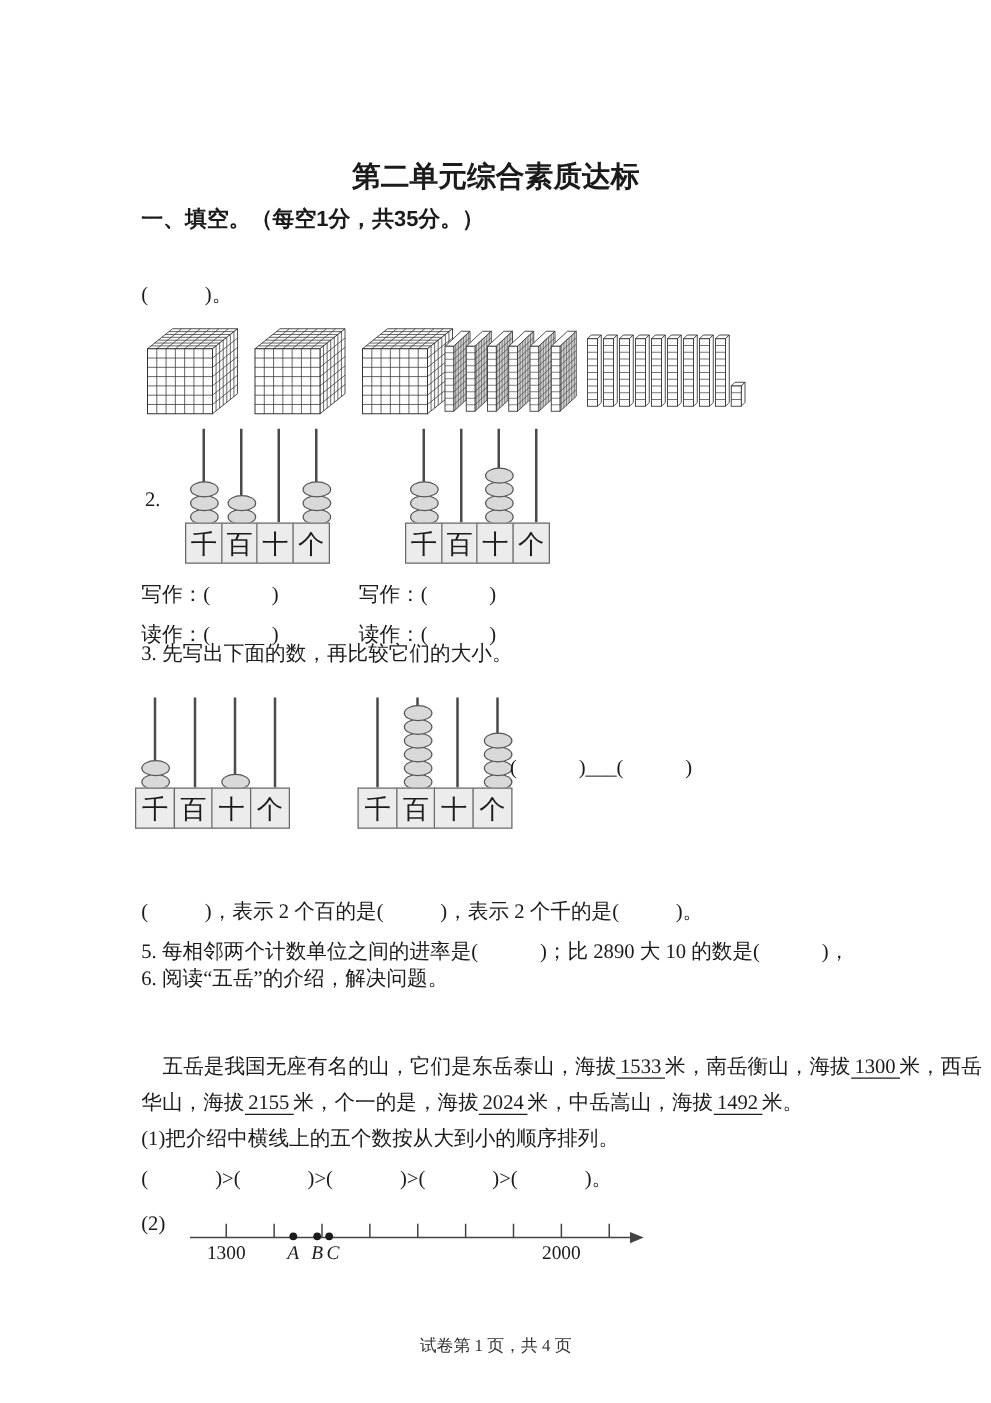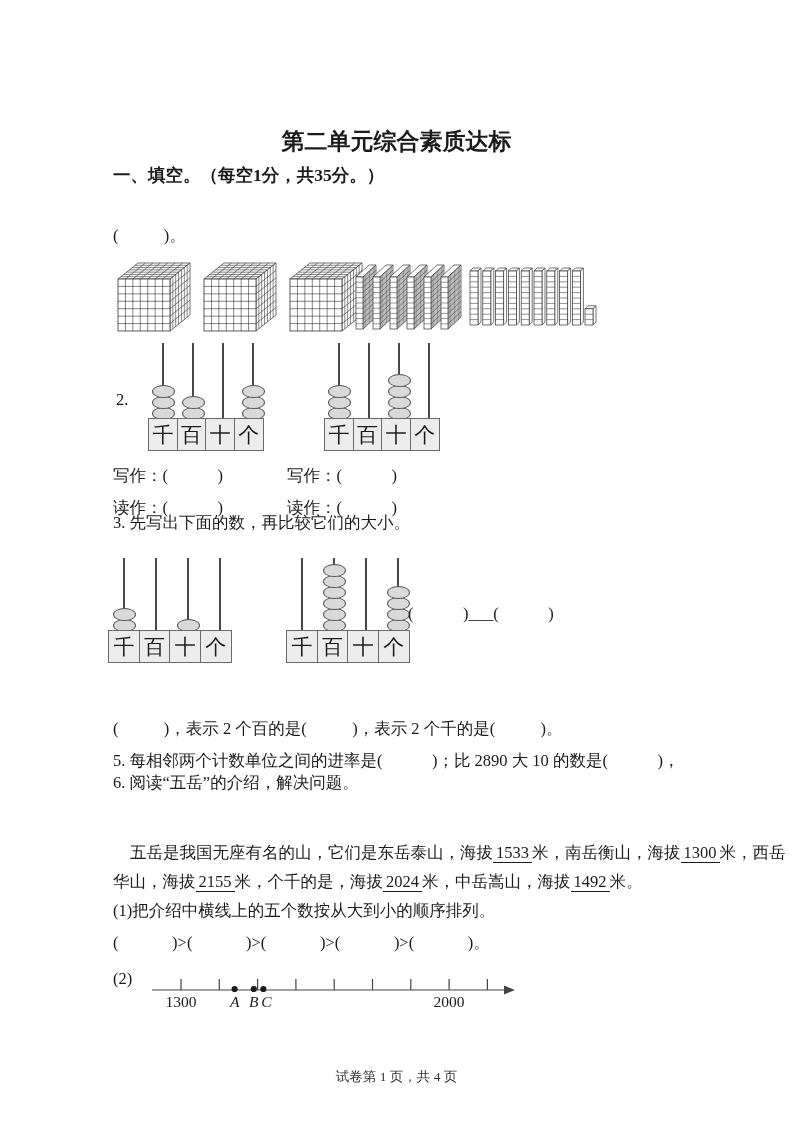--- a/index.html
+++ b/index.html
@@ -1,21 +1,21 @@
 <!DOCTYPE html>
 <html><head>
 <meta charset="utf-8">
 <style>
   html,body{margin:0;padding:0;background:#ffffff;}
   .page{position:relative;width:793px;height:1122px;background:#fff;overflow:hidden;
         font-family:"Liberation Serif","DejaVu Serif",serif;color:#1b1b1b;}
   .line{position:absolute;white-space:pre;font-size:16.5px;line-height:22px;}
   .title{position:absolute;left:0;right:0;text-align:center;font-size:23px;font-weight:bold;
          font-family:"Liberation Sans","DejaVu Sans",sans-serif;}
-  .bold{font-weight:bold;font-family:Liberation Serif, serif;font-size:17.5px;}
+  .bold{font-weight:bold;font-family:Liberation Sans, sans-serif;font-size:17.5px;}
   .u{border-bottom:1.3px solid #1b1b1b;padding:0 3px;}
   .footer{position:absolute;left:0;right:0;text-align:center;font-size:13.5px;color:#333;}
   .abacus{position:absolute;}
   .abacus .rod{position:absolute;top:0;width:2px;background:#4a4a4a;}
   .abacus .bead{position:absolute;width:23px;height:13px;border:1.3px solid #555;
                 border-radius:50%;background:#d9d9d9;box-sizing:border-box;}
   .abacus .boxes{position:absolute;left:0;bottom:0;display:flex;}
   .abacus .cell{box-sizing:border-box;border:1.4px solid #6a6a6a;background:#ececec;
                 display:flex;align-items:center;justify-content:center;font-size:21px;}
   .abacus .cell + .cell{margin-left:-1.4px;}
@@ -568,21 +568,21 @@
       </div>
     </div>
   <div class="line" style="left:408px;top:603px">(            )___(            )</div>
 
   <div class="line" style="left:113px;top:718px">(           )，表示 2 个百的是(           )，表示 2 个千的是(           )。</div>
 
   <div class="line" style="left:113px;top:750px">5. 每相邻两个计数单位之间的进率是(            )；比 2890 大 10 的数是(            )，</div>
 
   <div class="line" style="left:113px;top:772px">6. 阅读“五岳”的介绍，解决问题。</div>
   <div class="line" style="left:130px;top:842px"><span>五岳是我国无座有名的山，它们是东岳泰山，海拔</span><span class="u">1533</span><span>米，南岳衡山，海拔</span><span class="u">1300</span><span>米，西岳</span></div>
-  <div class="line" style="left:113px;top:871px"><span>华山，海拔</span><span class="u">2155</span><span>米，个千的是，海拔</span><span class="u">2024</span><span>米，中岳嵩山，海拔</span><span class="u">1492</span><span>米。</span></div>
+  <div class="line" style="left:113px;top:871px"><span>华山，海拔</span><span class="u">2155</span><span>米，个一的是，海拔</span><span class="u">2024</span><span>米，中岳嵩山，海拔</span><span class="u">1492</span><span>米。</span></div>
   <div class="line" style="left:113px;top:900px">(1)把介绍中横线上的五个数按从大到小的顺序排列。</div>
   <div class="line" style="left:113px;top:932px">(             )&gt;(             )&gt;(             )&gt;(             )&gt;(             )。</div>
 
   <div class="line" style="left:113px;top:968px">(2)</div>
   <div class="fig" style="left:152px;top:960px;width:440px;height:55px"><svg width="440" height="55" viewBox="0 0 440 55">
         <line x1="0" y1="30" x2="352" y2="30" stroke="#444" stroke-width="1.2"></line>
         <polygon points="352,25.5 363,30 352,34.5" fill="#444"></polygon>
         <line x1="29" y1="19" x2="29" y2="30" stroke="#444" stroke-width="1.2"></line>
         <line x1="67.3" y1="19" x2="67.3" y2="30" stroke="#444" stroke-width="1.2"></line>
         <line x1="105.6" y1="19" x2="105.6" y2="30" stroke="#444" stroke-width="1.2"></line>

